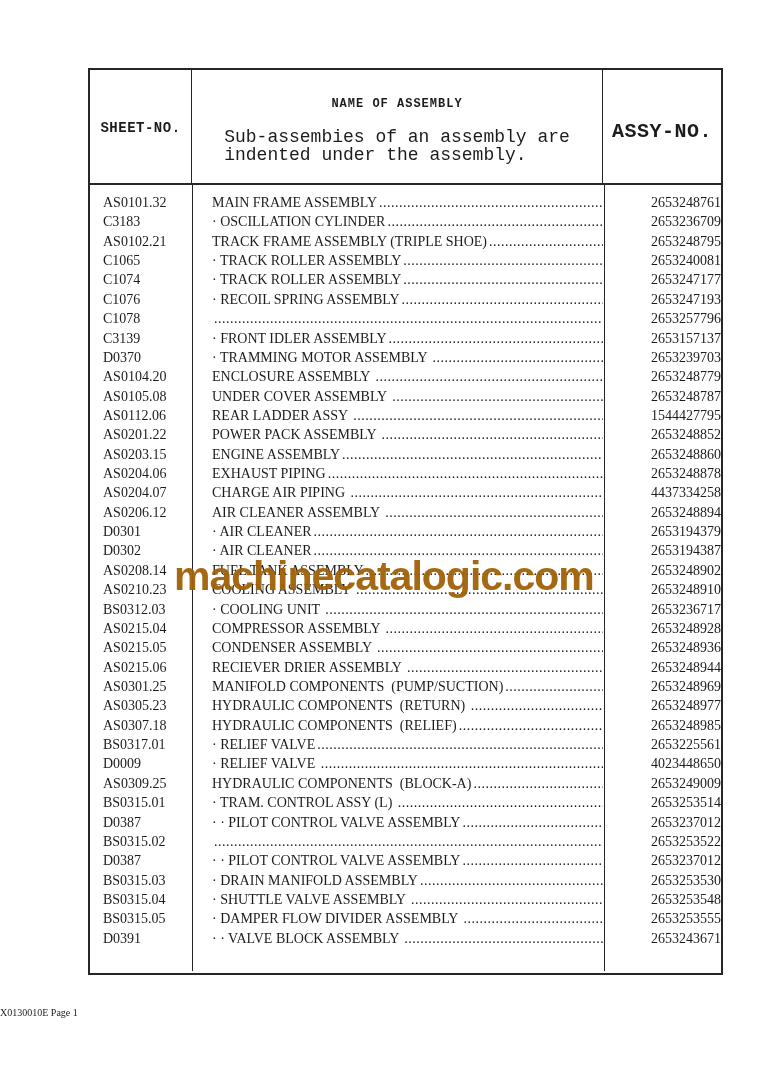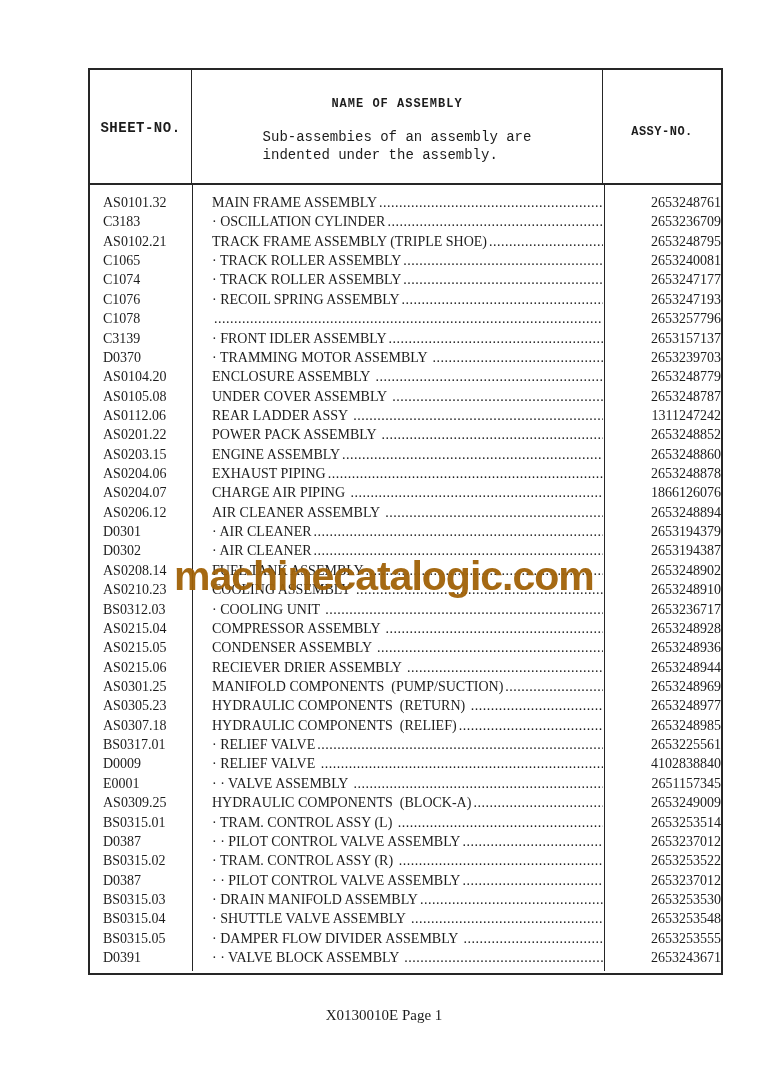--- a/index.html
+++ b/index.html
@@ -44,27 +44,27 @@
     text-align: center;
   }
   .h2-title {
     margin-top: 27px;
     font-weight: bold; font-size: 12px; letter-spacing: 1px;
   }
   .h2-note {
     margin-top: 17px;
     display: inline-block;
     text-align: left;
-    font-size: 14px;
+    font-size: 18px;
     line-height: 18px;
   }
   .h3 {
     flex: 1;
     display: flex; align-items: center; justify-content: center;
-    font-weight: bold; font-size: 12px; letter-spacing: 0.5px;
+    font-weight: bold; font-size: 20px; letter-spacing: 0.5px;
     padding-top: 10px;
   }
 
   .tbody {
     position: relative;
     height: 786px;
     padding-top: 8px;
     box-sizing: border-box;
     overflow: hidden;
   }
@@ -121,22 +121,21 @@
     letter-spacing: -1px;
     opacity: 0.95;
     z-index: 5;
     white-space: nowrap;
   }
 
   
   .footer {
     position: absolute;
     left: 0; top: 1007px; width: 768px;
-    text-align: center;
-    font-size: 15px;
+    font-size: 10px;
   }
 </style>
 </head>
 <body>
 
 <div class="sheet">
 
   <div class="table">
 
     <div class="thead">
@@ -252,21 +251,21 @@
           </div>
           <div class="c3">2653248787</div>
         </div>
 
         <div class="row">
           <div class="c1">AS0112.06</div>
           <div class="c2">
             <span class="nm">REAR LADDER ASSY </span>
             <span class="leader"></span>
           </div>
-          <div class="c3">1311247242</div>
+          <div class="c3">1544427795</div>
         </div>
 
         <div class="row">
           <div class="c1">AS0201.22</div>
           <div class="c2">
             <span class="nm">POWER PACK ASSEMBLY </span>
             <span class="leader"></span>
           </div>
           <div class="c3">2653248852</div>
         </div>
@@ -288,21 +287,21 @@
           </div>
           <div class="c3">2653248878</div>
         </div>
 
         <div class="row">
           <div class="c1">AS0204.07</div>
           <div class="c2">
             <span class="nm">CHARGE AIR PIPING </span>
             <span class="leader"></span>
           </div>
-          <div class="c3">1866126076</div>
+          <div class="c3">4437334258</div>
         </div>
 
         <div class="row">
           <div class="c1">AS0206.12</div>
           <div class="c2">
             <span class="nm">AIR CLEANER ASSEMBLY </span>
             <span class="leader"></span>
           </div>
           <div class="c3">2653248894</div>
         </div>
@@ -414,31 +413,23 @@
           </div>
           <div class="c3">2653225561</div>
         </div>
 
         <div class="row">
           <div class="c1">D0009</div>
           <div class="c2">
             <span class="nm">· RELIEF VALVE </span>
             <span class="leader"></span>
           </div>
-          <div class="c3">4102838840</div>
-        </div>
-
-        <div class="row">
-          <div class="c1">E0001</div>
-          <div class="c2">
-            <span class="nm">· · VALVE ASSEMBLY </span>
-            <span class="leader"></span>
-          </div>
-          <div class="c3">2651157345</div>
-        </div>
+          <div class="c3">4023448650</div>
+        </div>
+
 
         <div class="row">
           <div class="c1">AS0309.25</div>
           <div class="c2">
             <span class="nm">HYDRAULIC COMPONENTS  (BLOCK-A)</span>
             <span class="leader"></span>
           </div>
           <div class="c3">2653249009</div>
         </div>
 
@@ -456,21 +447,20 @@
           <div class="c2">
             <span class="nm">· · PILOT CONTROL VALVE ASSEMBLY</span>
             <span class="leader"></span>
           </div>
           <div class="c3">2653237012</div>
         </div>
 
         <div class="row">
           <div class="c1">BS0315.02</div>
           <div class="c2">
-            <span class="nm">· TRAM. CONTROL ASSY (R) </span>
             <span class="leader"></span>
           </div>
           <div class="c3">2653253522</div>
         </div>
 
         <div class="row">
           <div class="c1">D0387</div>
           <div class="c2">
             <span class="nm">· · PILOT CONTROL VALVE ASSEMBLY</span>
             <span class="leader"></span>

